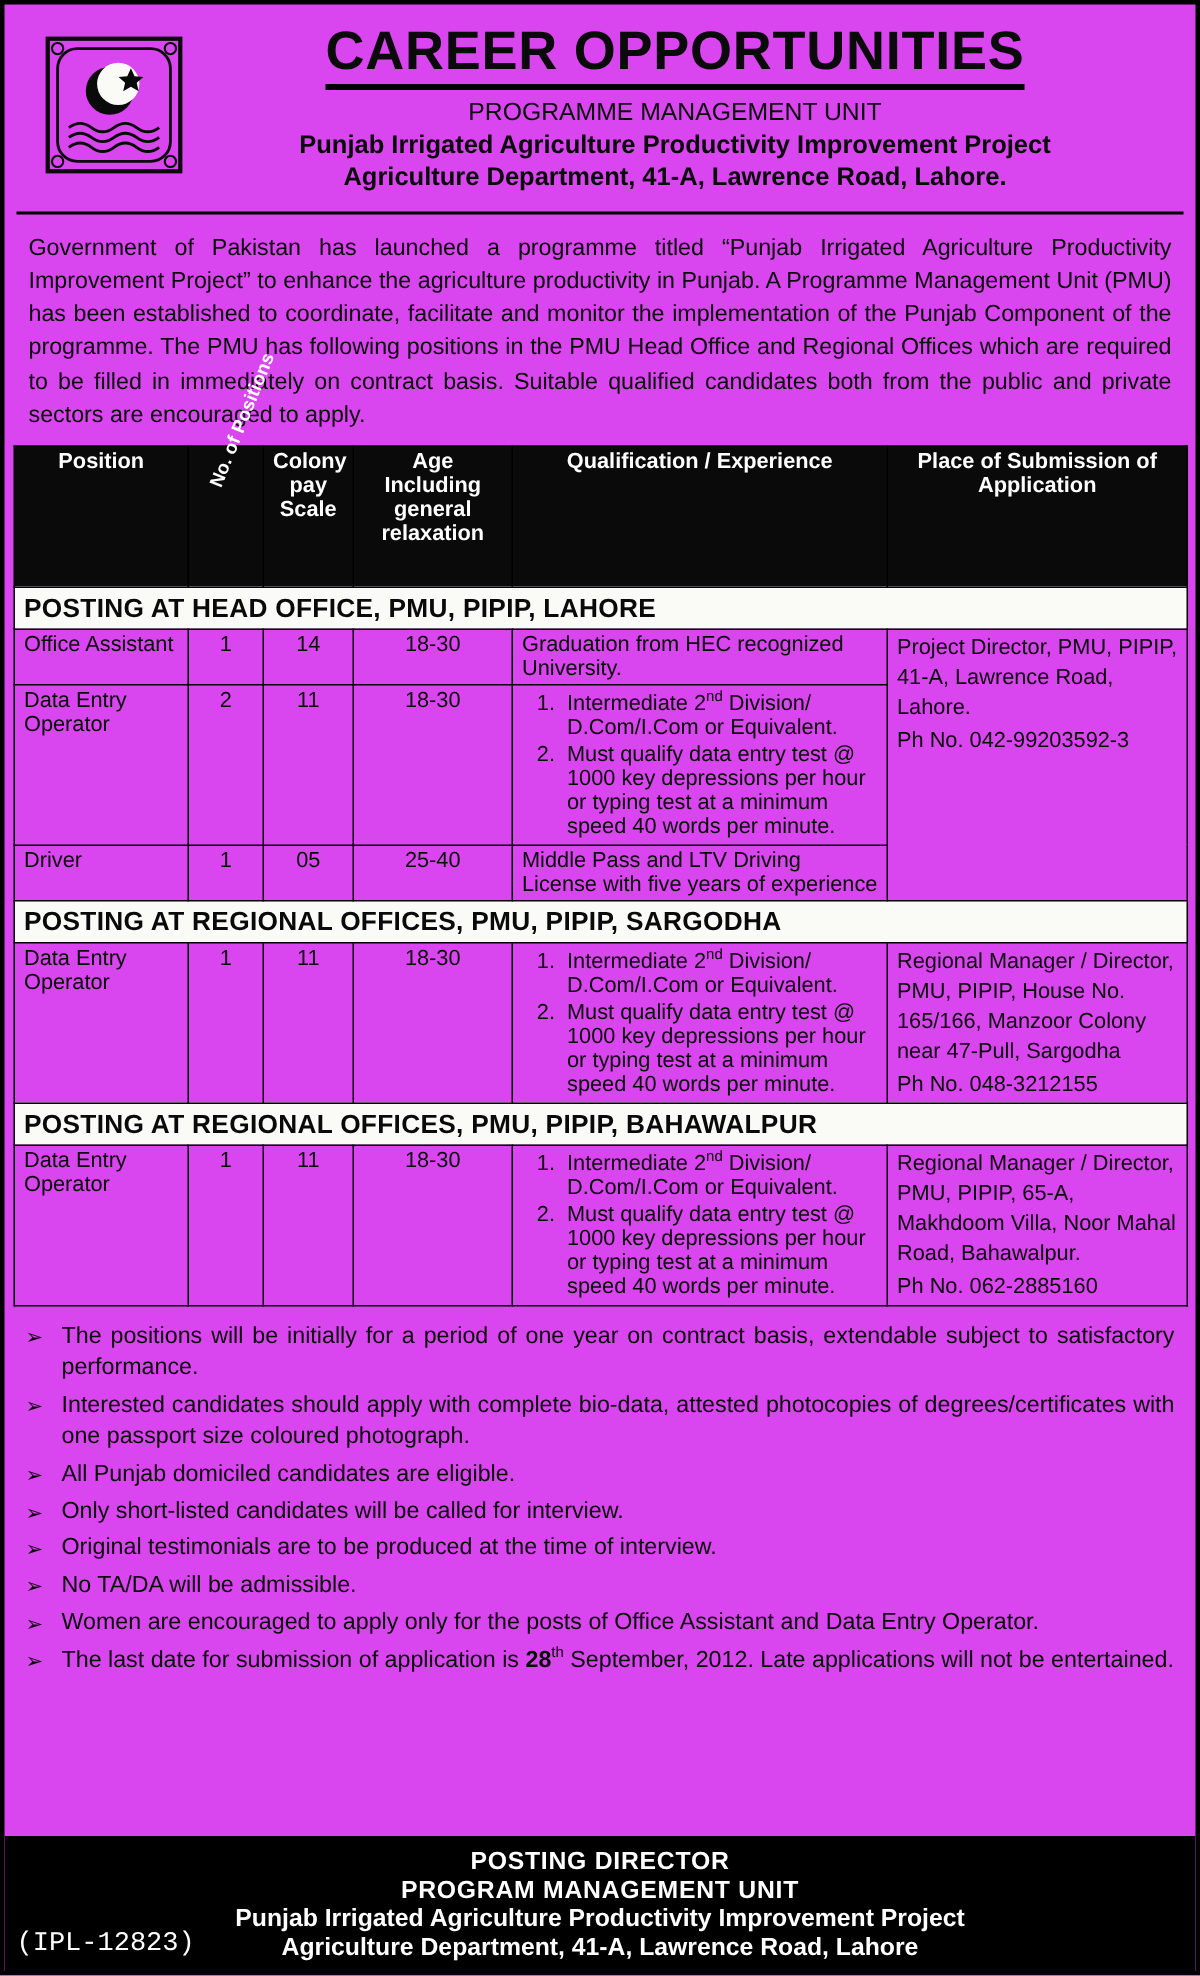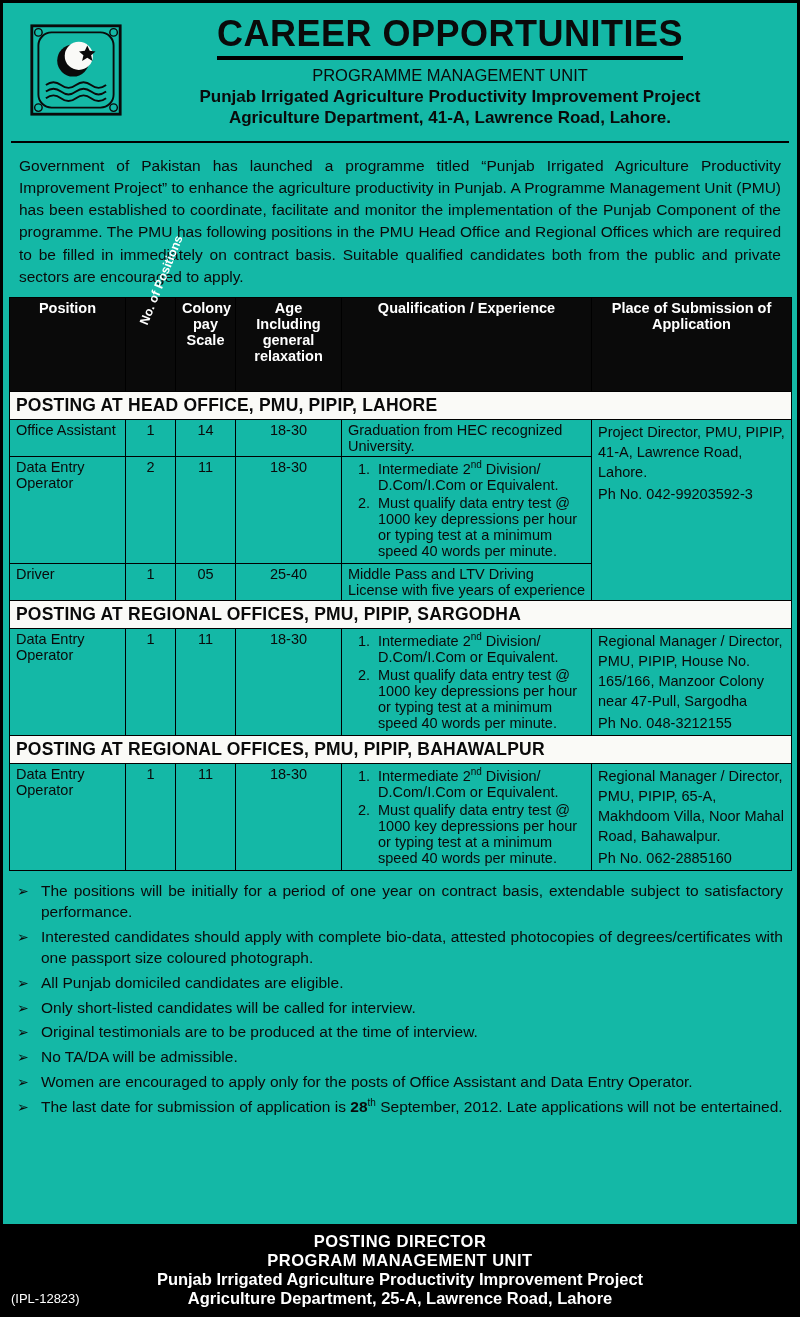--- a/index.html
+++ b/index.html
@@ -1,19 +1,19 @@
 <!DOCTYPE html>
 <html><head>
 <meta charset="utf-8">
 <style>
   * { box-sizing: border-box; }
   html, body { margin: 0; padding: 0; background: #e8e8e4; }
   .page {
     width: 800px; height: 1317px; margin: 0 auto;
-    background: #14b8a6; border: 3px solid #000;
+    background: #d946ef; border: 3px solid #000;
     font-family: "Liberation Sans", sans-serif; color: #0a0a0a;
     display: flex; flex-direction: column; overflow: hidden; position: relative;
   }
   
   .header { position: relative; padding: 10px 12px 4px 12px; }
   .logo { position: absolute; left: 26px; top: 20px; width: 94px; height: 94px; }
   .header-text { text-align: center; padding-left: 110px; padding-right: 10px; }
   .title { display: inline-block; font-size: 36px; font-weight: bold; letter-spacing: 0.5px;
            border-bottom: 4px solid #000; padding-bottom: 1px; margin-bottom: 4px; white-space: nowrap; }
   .sub1 { font-size: 16.5px; margin: 2px 0; }
@@ -43,21 +43,21 @@
   .note { display: flex; margin-bottom: 4px; line-height: 1.35; }
   .note .bullet { flex: 0 0 24px; font-size: 14px; padding-top: 1px; }
   .note .ntext { flex: 1; text-align: justify; }
   .note .ntext b { font-weight: bold; }
   
   .footer { margin-top: auto; background: #000; color: #fff; text-align: center;
             padding: 8px 0 6px 0; position: relative; }
   .footer div { font-weight: bold; }
   .f1, .f2 { font-size: 16.5px; letter-spacing: 0.5px; }
   .f3, .f4 { font-size: 16.5px; }
-  .ipl { position: absolute; left: 8px; bottom: 8px; font-size: 13px; font-weight: normal !important; color: #fff; }
+  .ipl { position: absolute; left: 8px; bottom: 8px; font-size: 18px; font-weight: normal !important; color: #fff; font-family: Liberation Mono, monospace; }
 </style>
 </head>
 <body>
 
 <div class="page">
 
   <div class="header">
     <svg class="logo" viewBox="0 0 100 100">
       <rect x="3" y="3" width="94" height="94" fill="none" stroke="#0a0a0a" stroke-width="3"></rect>
       <rect x="10" y="10" width="80" height="80" rx="14" fill="none" stroke="#0a0a0a" stroke-width="2"></rect>
@@ -214,17 +214,17 @@
     <div class="note">
       <span class="bullet">➢</span>
       <span class="ntext"><span>The last date for submission of application is </span><b>28</b><sup>th</sup><span> September, 2012. Late applications will not be entertained.</span></span>
     </div>
   </div>
 
   <div class="footer">
     <div class="f1">POSTING DIRECTOR</div>
     <div class="f2">PROGRAM MANAGEMENT UNIT</div>
     <div class="f3">Punjab Irrigated Agriculture Productivity Improvement Project</div>
-    <div class="f4">Agriculture Department, 25-A, Lawrence Road, Lahore</div>
+    <div class="f4">Agriculture Department, 41-A, Lawrence Road, Lahore</div>
     <div class="ipl">(IPL-12823)</div>
   </div>
 
 </div>
 
 </body></html>

